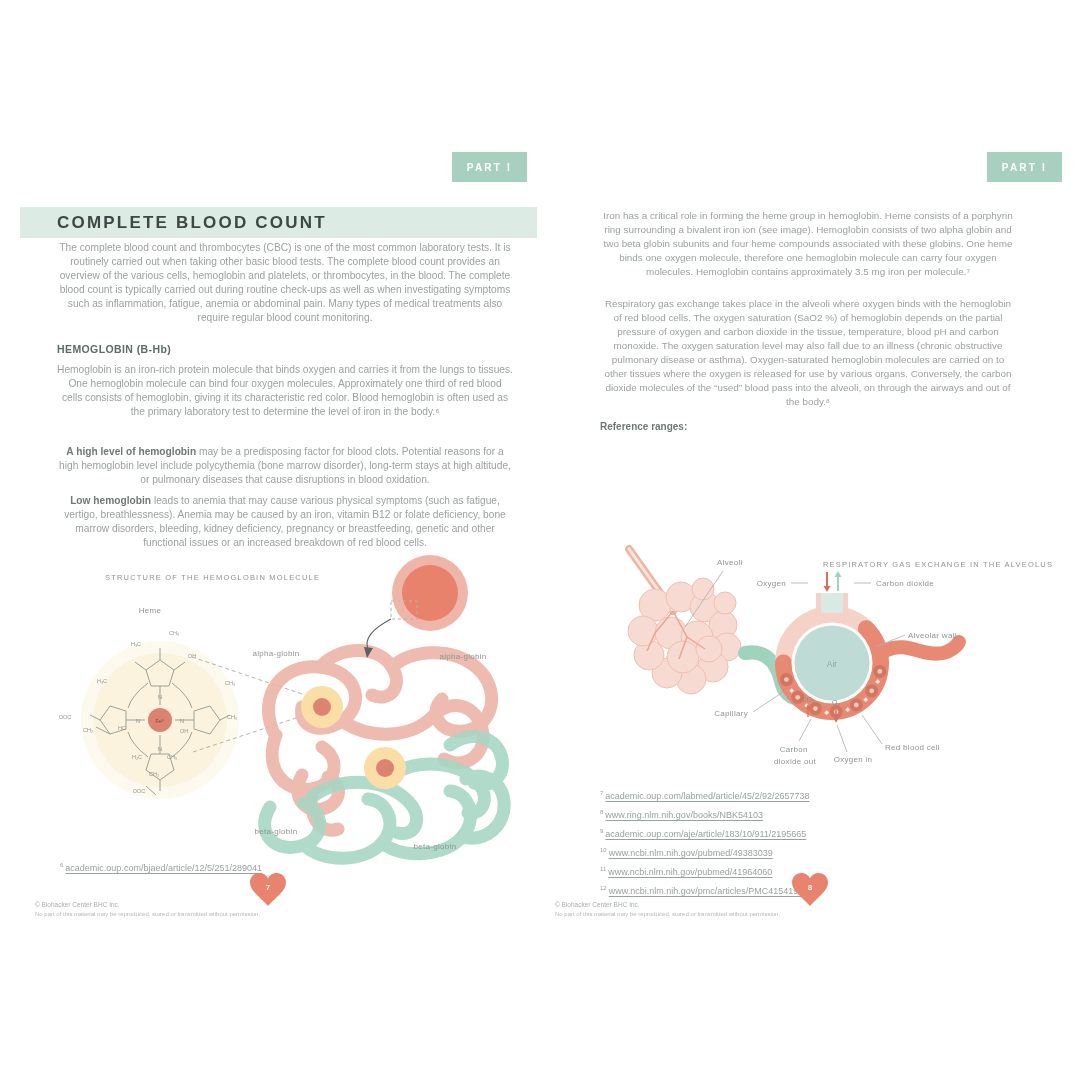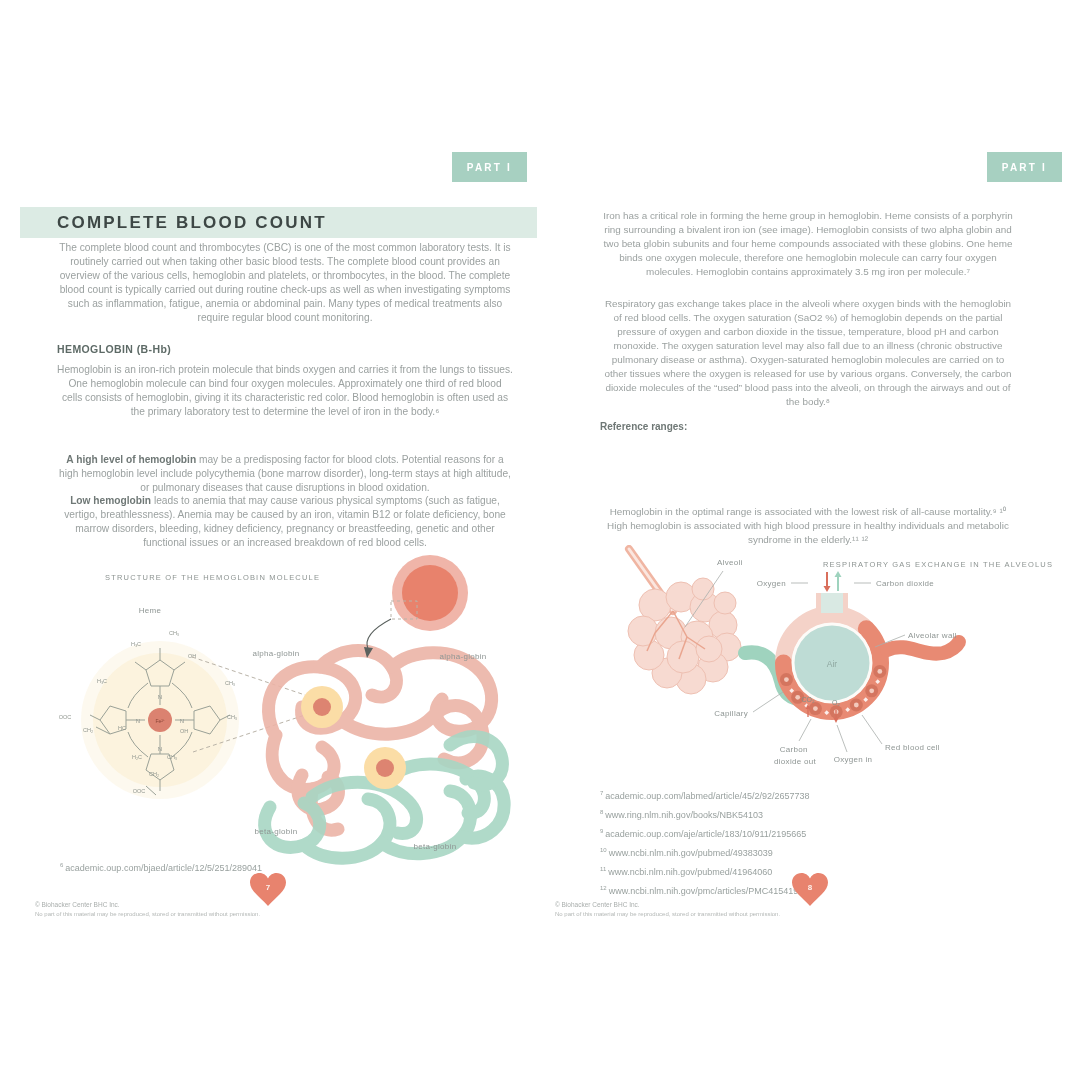--- a/index.html
+++ b/index.html
@@ -61,21 +61,21 @@
   }
 
   .figure-svg { position:absolute; left:0; }
 
   .footnote, .footnotes div {
     font-size:9px; color:#99a19f; line-height:16px;
   }
   .footnote { position:absolute; left:40px; }
   .footnotes { position:absolute; left:45px; }
   .footnote sup, .footnotes sup { font-size:6px; color:#99a19f; margin-right:2px; }
-  .lnk { text-underline-offset:2px; cursor:pointer; }
+  .lnk { text-decoration:underline; text-underline-offset:2px; cursor:pointer; }
 
   .heart { position:absolute; width:36px; height:34px; }
   .page-left  .heart { left:230px; top:728px; }
   .page-right .heart { left:237px; top:728px; }
 
   .copyright { position:absolute; left:15px; top:756px; }
   .page-right .copyright { left:0; }
   .copyright .c1 { font-size:6.5px; color:#a9aeac; margin-bottom:3px; }
   .copyright .c2 { font-size:6px; color:#b4b8b6; }
 
@@ -95,21 +95,21 @@
   <div class="title-band">
     <h1>COMPLETE BLOOD COUNT</h1>
   </div>
 
   <p class="body-text" style="top:96px">The complete blood count and thrombocytes (CBC) is one of the most common laboratory tests. It is routinely carried out when taking other basic blood tests. The complete blood count provides an overview of the various cells, hemoglobin and platelets, or thrombocytes, in the blood. The complete blood count is typically carried out during routine check-ups as well as when investigating symptoms such as inflammation, fatigue, anemia or abdominal pain. Many types of medical treatments also require regular blood count monitoring.</p>
 
   <div class="h2" style="top:198px">HEMOGLOBIN (B-Hb)</div>
 
   <p class="body-text" style="top:218px">Hemoglobin is an iron-rich protein molecule that binds oxygen and carries it from the lungs to tissues. One hemoglobin molecule can bind four oxygen molecules. Approximately one third of red blood cells consists of hemoglobin, giving it its characteristic red color. Blood hemoglobin is often used as the primary laboratory test to determine the level of iron in the body.⁶</p>
 
-  <p class="body-text" style="top:308px"><b>A high level of hemoglobin</b><span> may be a predisposing factor for blood clots. Potential reasons for a high hemoglobin level include polycythemia (bone marrow disorder), long-term stays at high altitude, or pulmonary diseases that cause disruptions in blood oxidation.</span></p>
+  <p class="body-text" style="top:300px"><b>A high level of hemoglobin</b><span> may be a predisposing factor for blood clots. Potential reasons for a high hemoglobin level include polycythemia (bone marrow disorder), long-term stays at high altitude, or pulmonary diseases that cause disruptions in blood oxidation.</span></p>
 
   <p class="body-text" style="top:349px"><b>Low hemoglobin</b><span> leads to anemia that may cause various physical symptoms (such as fatigue, vertigo, breathlessness). Anemia may be caused by an iron, vitamin B12 or folate deficiency, bone marrow disorders, bleeding, kidney deficiency, pregnancy or breastfeeding, genetic and other functional issues or an increased breakdown of red blood cells.</span></p>
 
   <div class="fig-caption" style="top:428px">STRUCTURE OF THE HEMOGLOBIN MOLECULE</div>
 
   <svg class="figure-svg" style="top:400px" width="517" height="330" viewBox="0 0 517 330">
 
     <circle cx="140" cy="175" r="79" fill="#fcf5e4" opacity="0.6"></circle>
     <circle cx="140" cy="175" r="67" fill="#fbf2da" opacity="0.85"></circle>
 
@@ -227,21 +227,20 @@
 
   <div class="part-badge">PART I</div>
 
   <p class="body-text" style="top:64px">Iron has a critical role in forming the heme group in hemoglobin. Heme consists of a porphyrin ring surrounding a bivalent iron ion (see image). Hemoglobin consists of two alpha globin and two beta globin subunits and four heme compounds associated with these globins. One heme binds one oxygen molecule, therefore one hemoglobin molecule can carry four oxygen molecules. Hemoglobin contains approximately 3.5 mg iron per molecule.⁷</p>
 
   <p class="body-text" style="top:152px">Respiratory gas exchange takes place in the alveoli where oxygen binds with the hemoglobin of red blood cells. The oxygen saturation (SaO2 %) of hemoglobin depends on the partial pressure of oxygen and carbon dioxide in the tissue, temperature, blood pH and carbon monoxide. The oxygen saturation level may also fall due to an illness (chronic obstructive pulmonary disease or asthma). Oxygen-saturated hemoglobin molecules are carried on to other tissues where the oxygen is released for use by various organs. Conversely, the carbon dioxide molecules of the “used” blood pass into the alveoli, on through the airways and out of the body.⁸</p>
 
   <div class="ref-head" style="top:276px">Reference ranges:</div>
 
 
-  <p class="body-text" style="top:360px">Hemoglobin in the optimal range is associated with the lowest risk of all-cause mortality.⁹ ¹⁰ High hemoglobin is associated with high blood pressure in healthy individuals and metabolic syndrome in the elderly.¹¹ ¹²</p>
 
   <svg class="figure-svg" style="top:400px" width="507" height="245" viewBox="0 0 507 245">
 
     <text x="268" y="22" class="svg-caption">RESPIRATORY GAS EXCHANGE IN THE ALVEOLUS</text>
 
     <g>
       <path d="M74,4 L118,66" stroke="#f0b5a2" stroke-width="8" stroke-linecap="round" fill="none"></path>
       <path d="M74,4 L118,66" stroke="#fbe6df" stroke-width="3" stroke-linecap="round" fill="none"></path>
       <g fill="#f7dad1" stroke="#eec0b2" stroke-width="1">
         <circle cx="100" cy="60" r="16"></circle>

